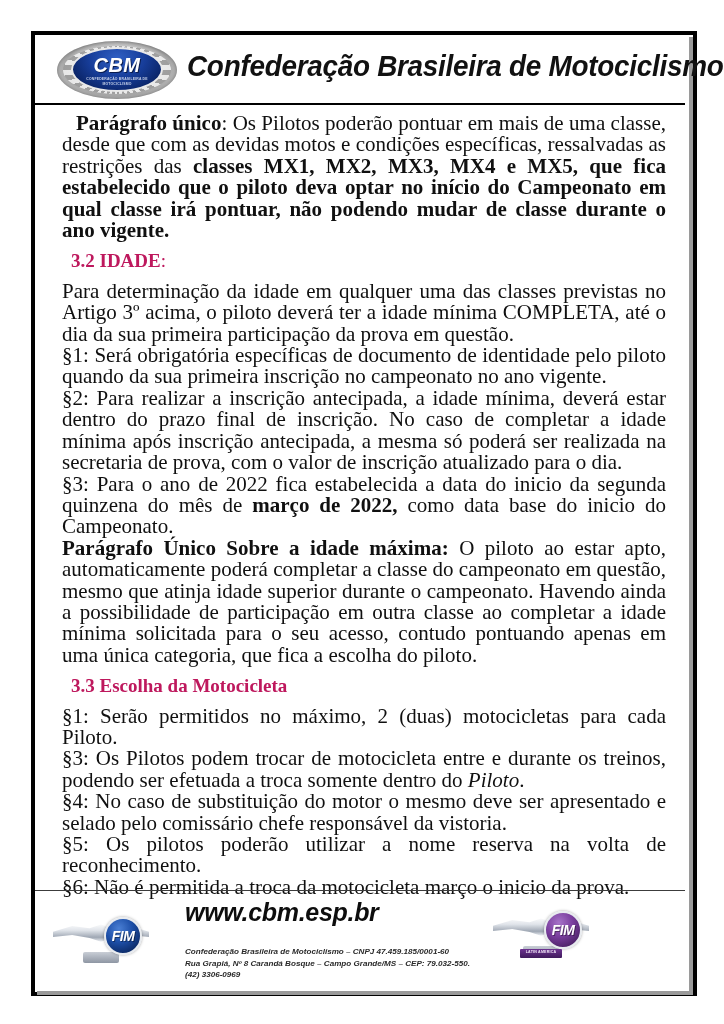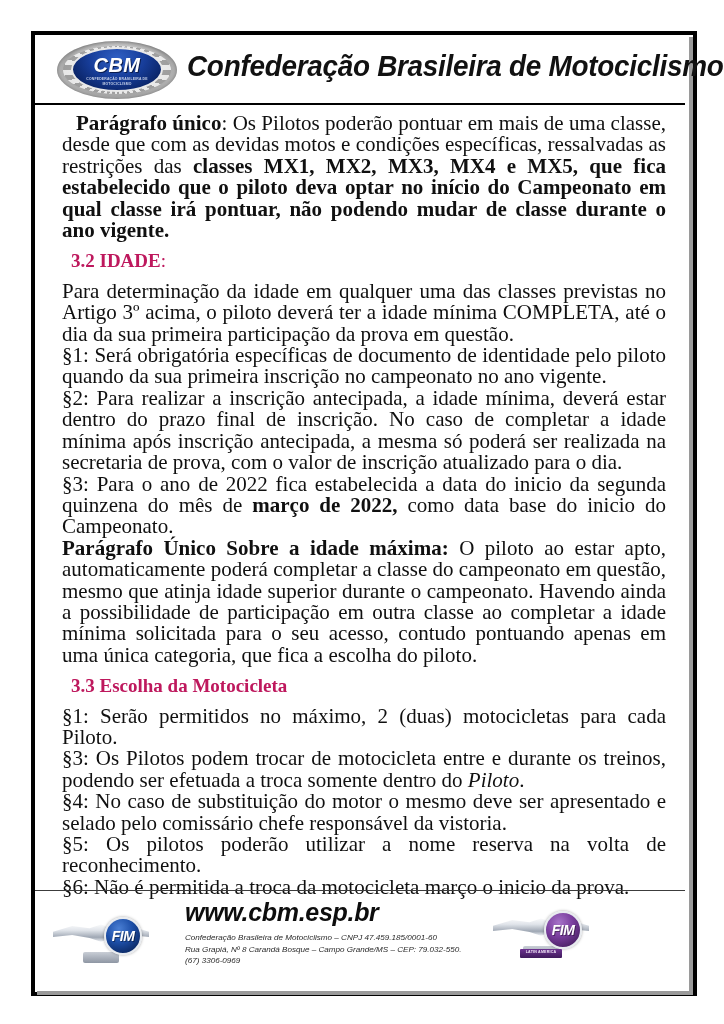--- a/index.html
+++ b/index.html
@@ -203,24 +203,24 @@
   .site {
     font-family: "Liberation Sans", sans-serif;
     font-weight: bold;
     font-style: italic;
     font-size: 25px;
     line-height: 28px;
     color: #0d0d0d;
     letter-spacing: -0.3px;
   }
   .fineprint {
-    margin-top: 6px;
-    font-family: "Liberation Sans", sans-serif;
-    font-style: italic;
-    font-weight: normal;
+    margin-top: 20px;
+    font-family: "Liberation Sans", sans-serif;
+    font-style: italic;
+    font-weight: bold;
     font-size: 8.1px;
     line-height: 11.6px;
     color: #2a2a2a;
   }
 
   
   .fim {
     position: absolute;
     width: 96px;
     height: 58px;
@@ -356,21 +356,21 @@
       <div class="fim-circle">
         <div class="fim-label">FIM</div>
       </div>
     </div>
 
     <div class="footer-center">
       <div class="site">www.cbm.esp.br</div>
       <div class="fineprint">
         <div>Confederação Brasileira de Motociclismo – CNPJ 47.459.185/0001-60</div>
         <div>Rua Grapiá, Nº 8 Carandá Bosque – Campo Grande/MS – CEP: 79.032-550.</div>
-        <div>(67) 3306-0969</div>
+        <div>(42) 3306-0969</div>
       </div>
     </div>
 
     <div class="fim fim-right">
       <div class="fim-wing"></div>
       <div class="fim-base"></div>
       <div class="fim-circle">
         <div class="fim-label">FIM</div>
       </div>
       <div class="fim-ribbon">

